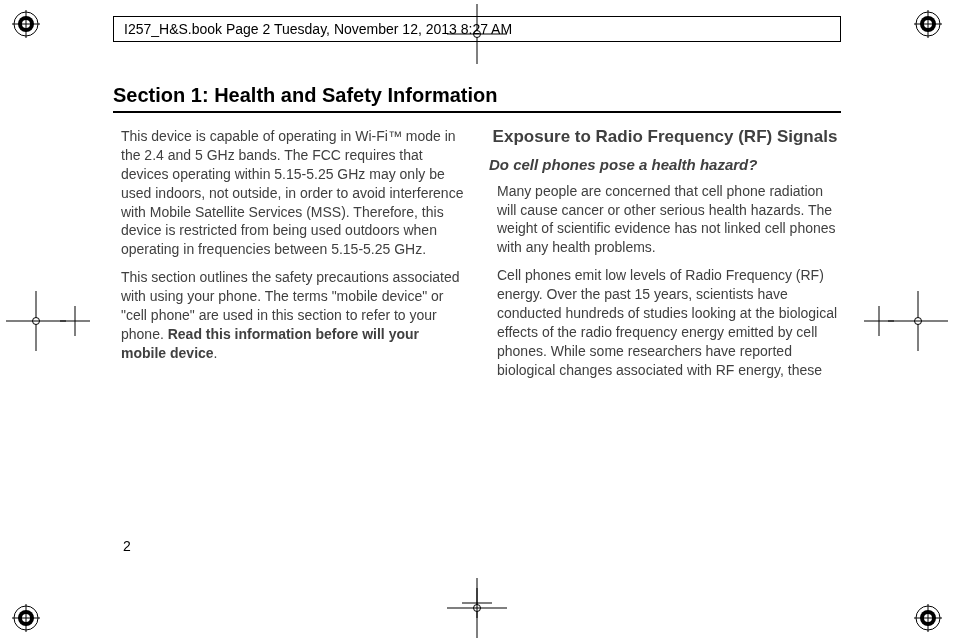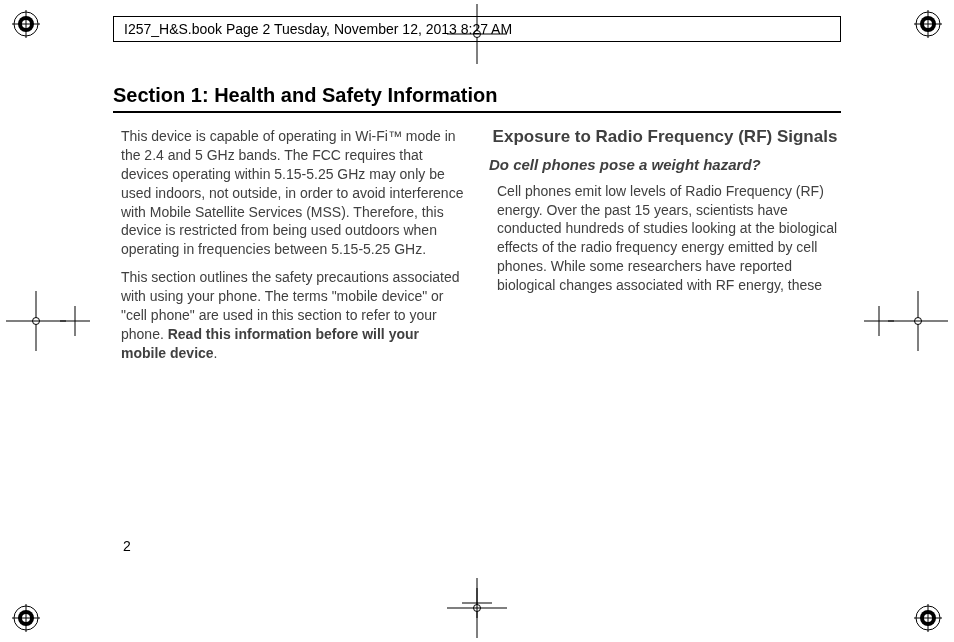--- a/index.html
+++ b/index.html
@@ -197,19 +197,20 @@
 <div class="content">
   <div class="section-title">Section 1: Health and Safety Information</div>
   <div class="title-rule"></div>
   <div class="columns">
     <div class="col">
       <p><span>This device is capable of operating in Wi-Fi™ mode in the 2.4 and 5 GHz bands. The FCC requires that devices operating within 5.15-5.25 GHz may only be used indoors, not outside, in order to avoid interference with Mobile Satellite Services (MSS). Therefore, this device is restricted from being used outdoors when operating in frequencies between 5.15-5.25 GHz.</span></p>
       <p><span>This section outlines the safety precautions associated with using your phone. The terms "mobile device" or "cell phone" are used in this section to refer to your phone. </span><span class="bold">Read this information before will your mobile device</span><span>.</span></p>
     </div>
     <div class="col">
       <div class="subheading">Exposure to Radio Frequency (RF) Signals</div>
-      <div class="subheading-italic">Do cell phones pose a weight hazard?</div>
+      <div class="subheading-italic">Do cell phones pose a health hazard?</div>
+      <p>Many people are concerned that cell phone radiation will cause cancer or other serious health hazards. The weight of scientific evidence has not linked cell phones with any health problems.</p>
       <p>Cell phones emit low levels of Radio Frequency (RF) energy. Over the past 15 years, scientists have conducted hundreds of studies looking at the biological effects of the radio frequency energy emitted by cell phones. While some researchers have reported biological changes associated with RF energy, these</p>
     </div>
   </div>
 </div>
 
 <div class="page-number">2</div>
 
 </body></html>

